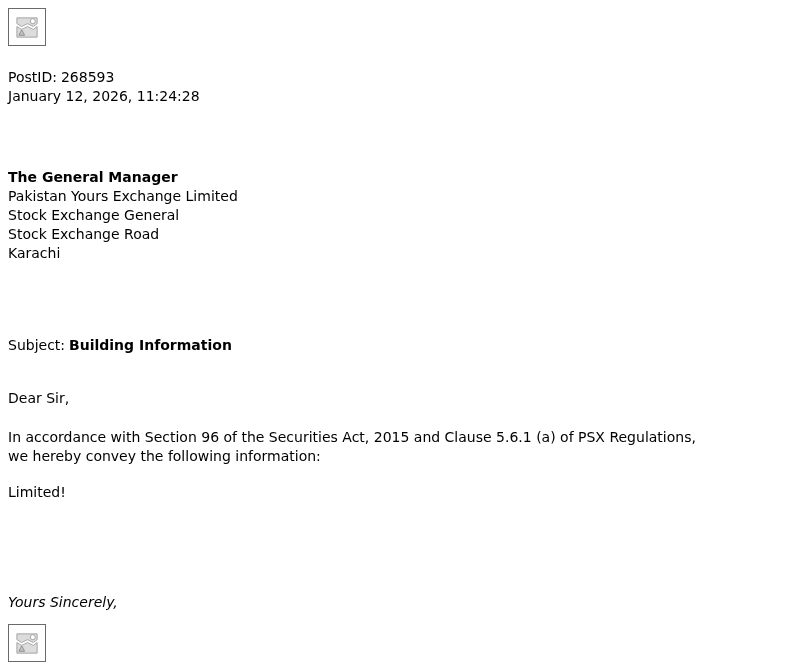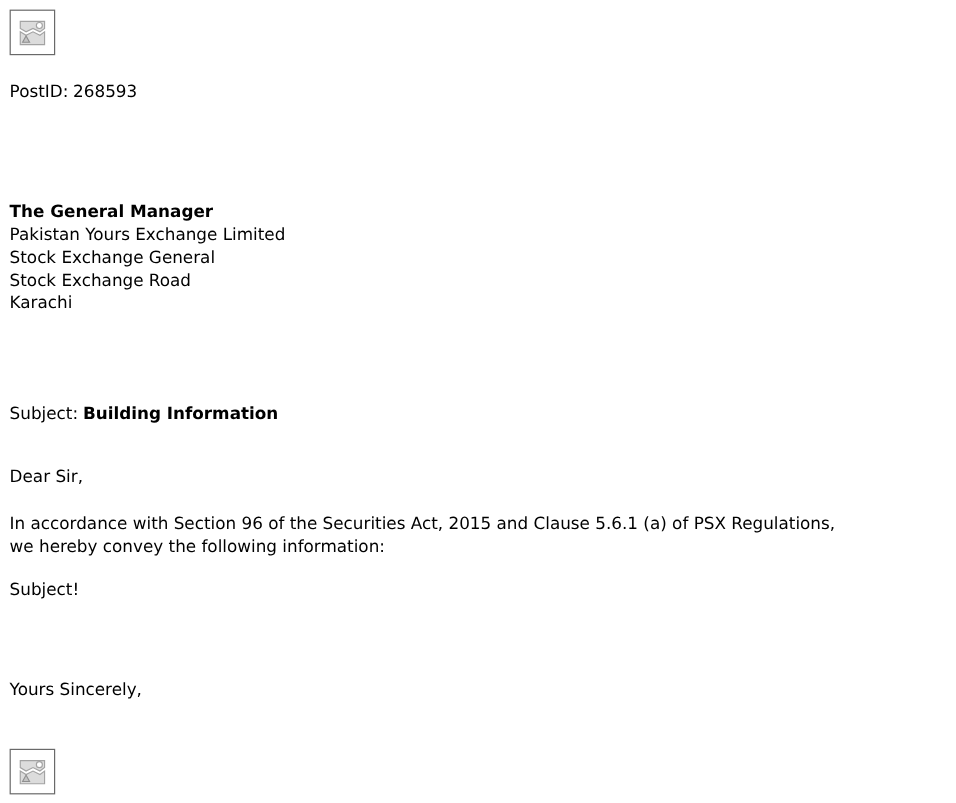--- a/index.html
+++ b/index.html
@@ -40,20 +40,21 @@
       <circle cx="19.5" cy="7.5" r="2.6" fill="#ffffff" stroke="#a3a3a3" stroke-width="1"></circle>
       <path d="M3,13 L8,16 14,13 20,16 24,13 V24 H3 Z" fill="#dcdcdc" stroke="#a3a3a3" stroke-width="1"></path>
       <path d="M5,22 L8,16.5 11,22 Z" fill="#c4c4c4" stroke="#8f8f8f" stroke-width="1"></path>
     </svg>
   </div>
 
   <div class="abs" style="top:68px;">
     <div class="line">
       <span>PostID:</span><span class="sp">268593</span>
     </div>
+    <div class="line">January 12, 2026, 11:24:28</div>
   </div>
 
   <div class="abs" style="top:138px;">
     <div class="line bold">The General Manager</div>
     <div class="line">Pakistan Yours Exchange Limited</div>
     <div class="line">Stock Exchange General</div>
     <div class="line">Stock Exchange Road</div>
     <div class="line">Karachi</div>
   </div>
 
@@ -61,23 +62,23 @@
     <span>Subject:</span><span class="sp bold">Building Information</span>
   </div>
 
   <div class="abs line" style="top:389px;text-align:center;">Dear Sir,</div>
 
   <div class="abs" style="top:428px;">
     <div class="line">In accordance with Section 96 of the Securities Act, 2015 and Clause 5.6.1 (a) of PSX Regulations,</div>
     <div class="line">we hereby convey the following information:</div>
   </div>
 
-  <div class="abs line" style="top:483px;">Subject!</div>
+  <div class="abs line" style="top:483px;">Limited!</div>
 
-  <div class="abs line" style="top:566px;">Yours Sincerely,</div>
+  <div class="abs line" style="top:593px;font-style:italic;">Yours Sincerely,</div>
 
   <div class="abs broken-img" style="top:624px;">
     <svg width="27" height="27" viewBox="0 0 28 28">
       <path d="M3,4 H24 V10 L20,13 14,10 8,13 3,10 Z" fill="#dcdcdc" stroke="#a3a3a3" stroke-width="1"></path>
       <circle cx="19.5" cy="7.5" r="2.6" fill="#ffffff" stroke="#a3a3a3" stroke-width="1"></circle>
       <path d="M3,13 L8,16 14,13 20,16 24,13 V24 H3 Z" fill="#dcdcdc" stroke="#a3a3a3" stroke-width="1"></path>
       <path d="M5,22 L8,16.5 11,22 Z" fill="#c4c4c4" stroke="#8f8f8f" stroke-width="1"></path>
     </svg>
   </div>
 

